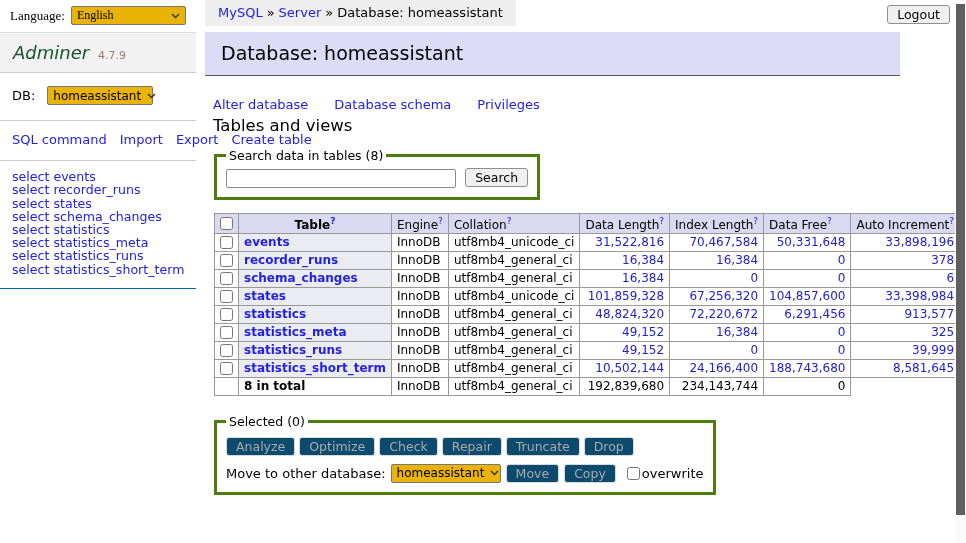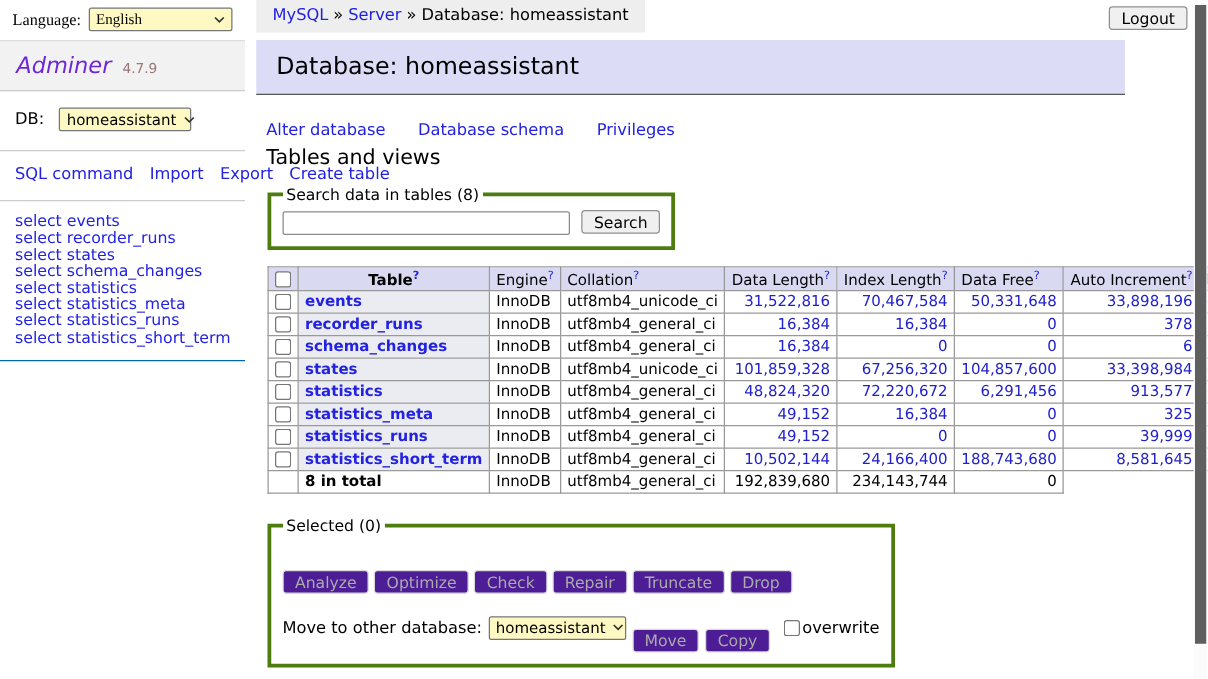--- a/index.html
+++ b/index.html
@@ -15,45 +15,45 @@
   }
   a{color:var(--link);text-decoration:none;cursor:pointer;}
   
   #sidebar{position:absolute;left:0;top:0;width:196px;}
   .lang-row{padding:6px 10px 7px;display:flex;align-items:center;gap:6px;font-family:Liberation Serif, serif;}
   h1.brand{
     margin:0;padding:9px 13px;background:#f2f2f2;
     border-top:1px solid #ddd;border-bottom:1px solid #ccc;
     font-size:18px;font-weight:normal;
   }
-  h1.brand .brand-name{font-style:italic;color:#6d28d9;}
+  h1.brand .brand-name{font-style:italic;color:#14532d;}
   h1.brand .brand-version{font-size:11px;color:#977;margin-left:3px;}
   .db-row{padding:13px 12px 15px;border-bottom:1px solid #ccc;display:flex;align-items:center;gap:12px;}
   .menu-links{padding:9px 12px 10px;border-bottom:1px solid #ccc;line-height:1.55;}
   .menu-links a{margin-right:13px;white-space:nowrap;}
   .tables-list{padding:9px 12px 12px;border-bottom:1px solid #0369a1;}
   .tables-list a{display:block;font-size:12.6px;line-height:13.2px;white-space:nowrap;}
   
   .select{
     display:inline-flex;align-items:center;justify-content:space-between;
-    border:1px solid #767676;border-radius:2px;background:#fef9c3;
+    border:1px solid #767676;border-radius:2px;background:#eab308;
     height:19px;padding:1px 5px 1px 5px;font-size:12px;cursor:default;
   }
   .select .chev{margin-left:6px;flex:0 0 auto;}
   
   #breadcrumb{
     position:absolute;left:205px;top:0;background:var(--crumb-bg);
     padding:5px 13px 6px;white-space:nowrap;
   }
   #breadcrumb .sep{color:#000;margin:0 4px;}
   .btn{
     font-family:inherit;font-size:12.5px;color:#000;background:#f0f0f0;
     border:1px solid #8f8f8f;border-radius:3px;padding:1px 9px 2px;height:19px;cursor:pointer;
   }
-  .btn:disabled{color:#ababab;background:#4c1d95;border-color:#dadada;cursor:default;margin-top:20px;}
+  .btn:disabled{color:#ababab;background:#0c4a6e;border-color:#dadada;cursor:default;}
   #logout-btn{position:absolute;top:5px;right:16px;}
   
   #content{position:absolute;left:205px;top:0;width:695px;}
   h2.page-title{
     margin:32px 0 0;padding:10px 16px 11px;background:var(--title-bg);
     font-size:19px;font-weight:normal;border-bottom:1px solid #555;
   }
   .action-links{margin:21px 8px 0;}
   .action-links a,.bottom-links a{margin-right:26px;}
   h3{font-size:16.5px;font-weight:normal;margin:4px 8px 13px;}

